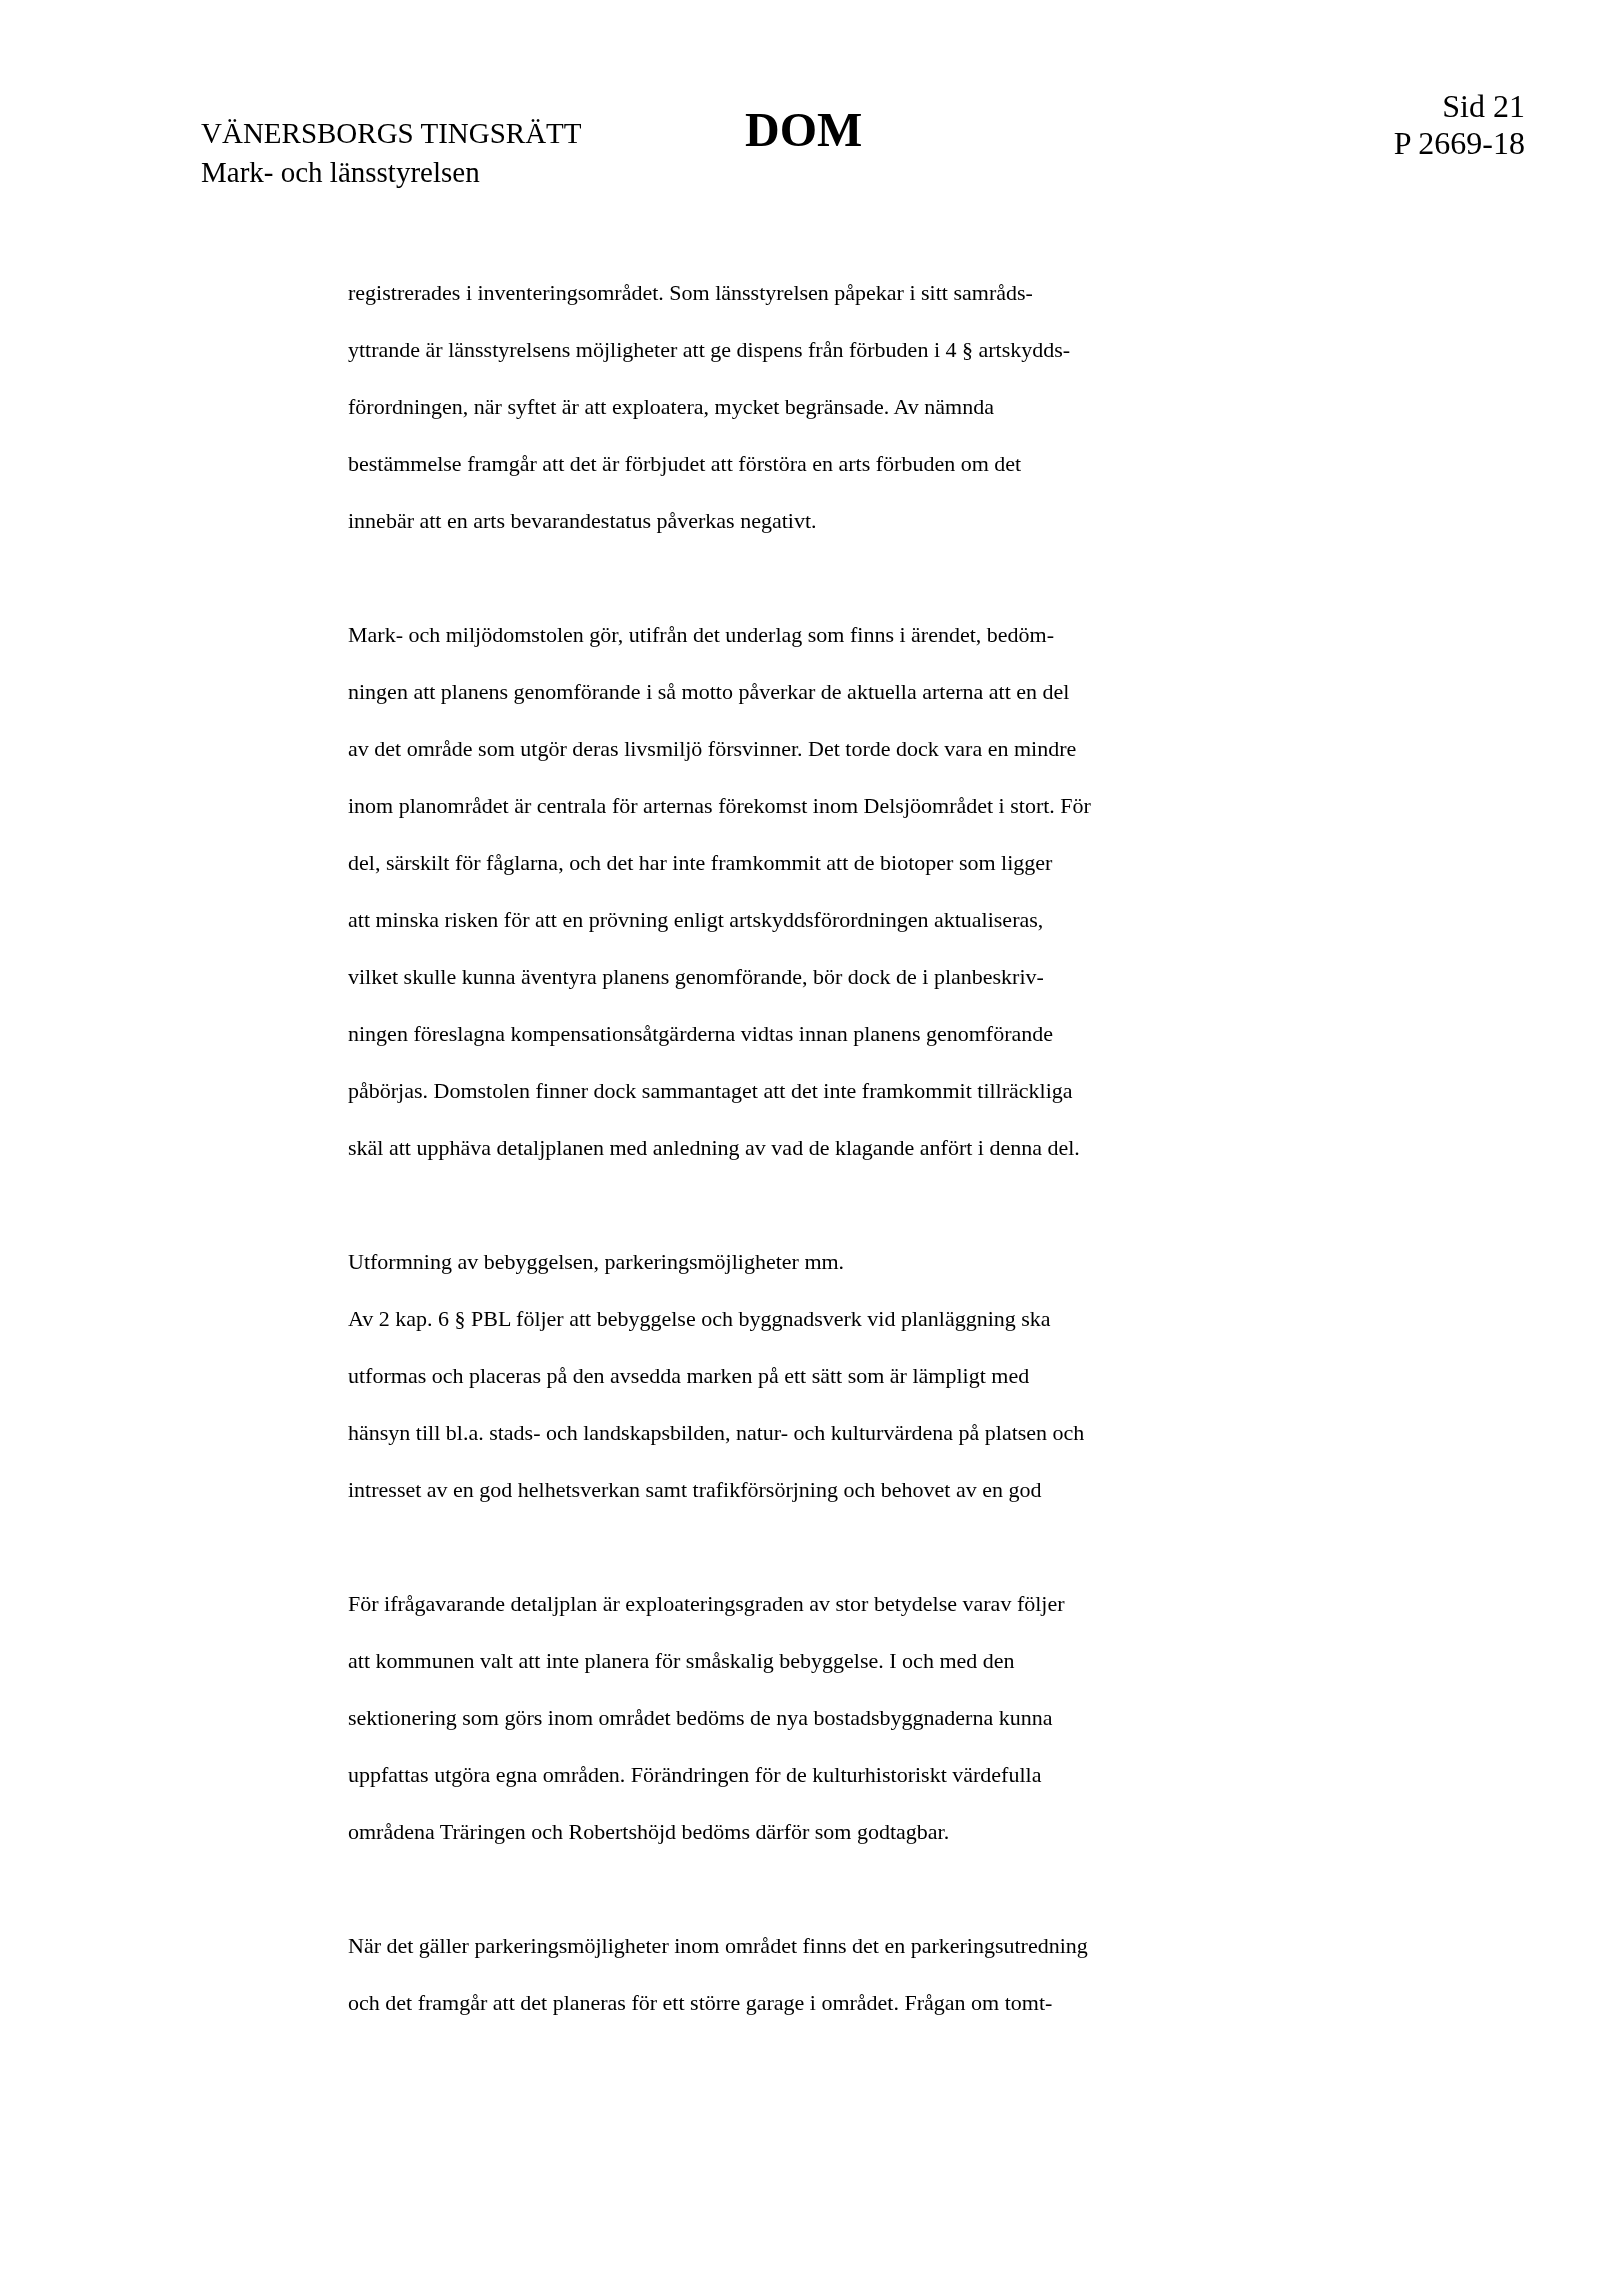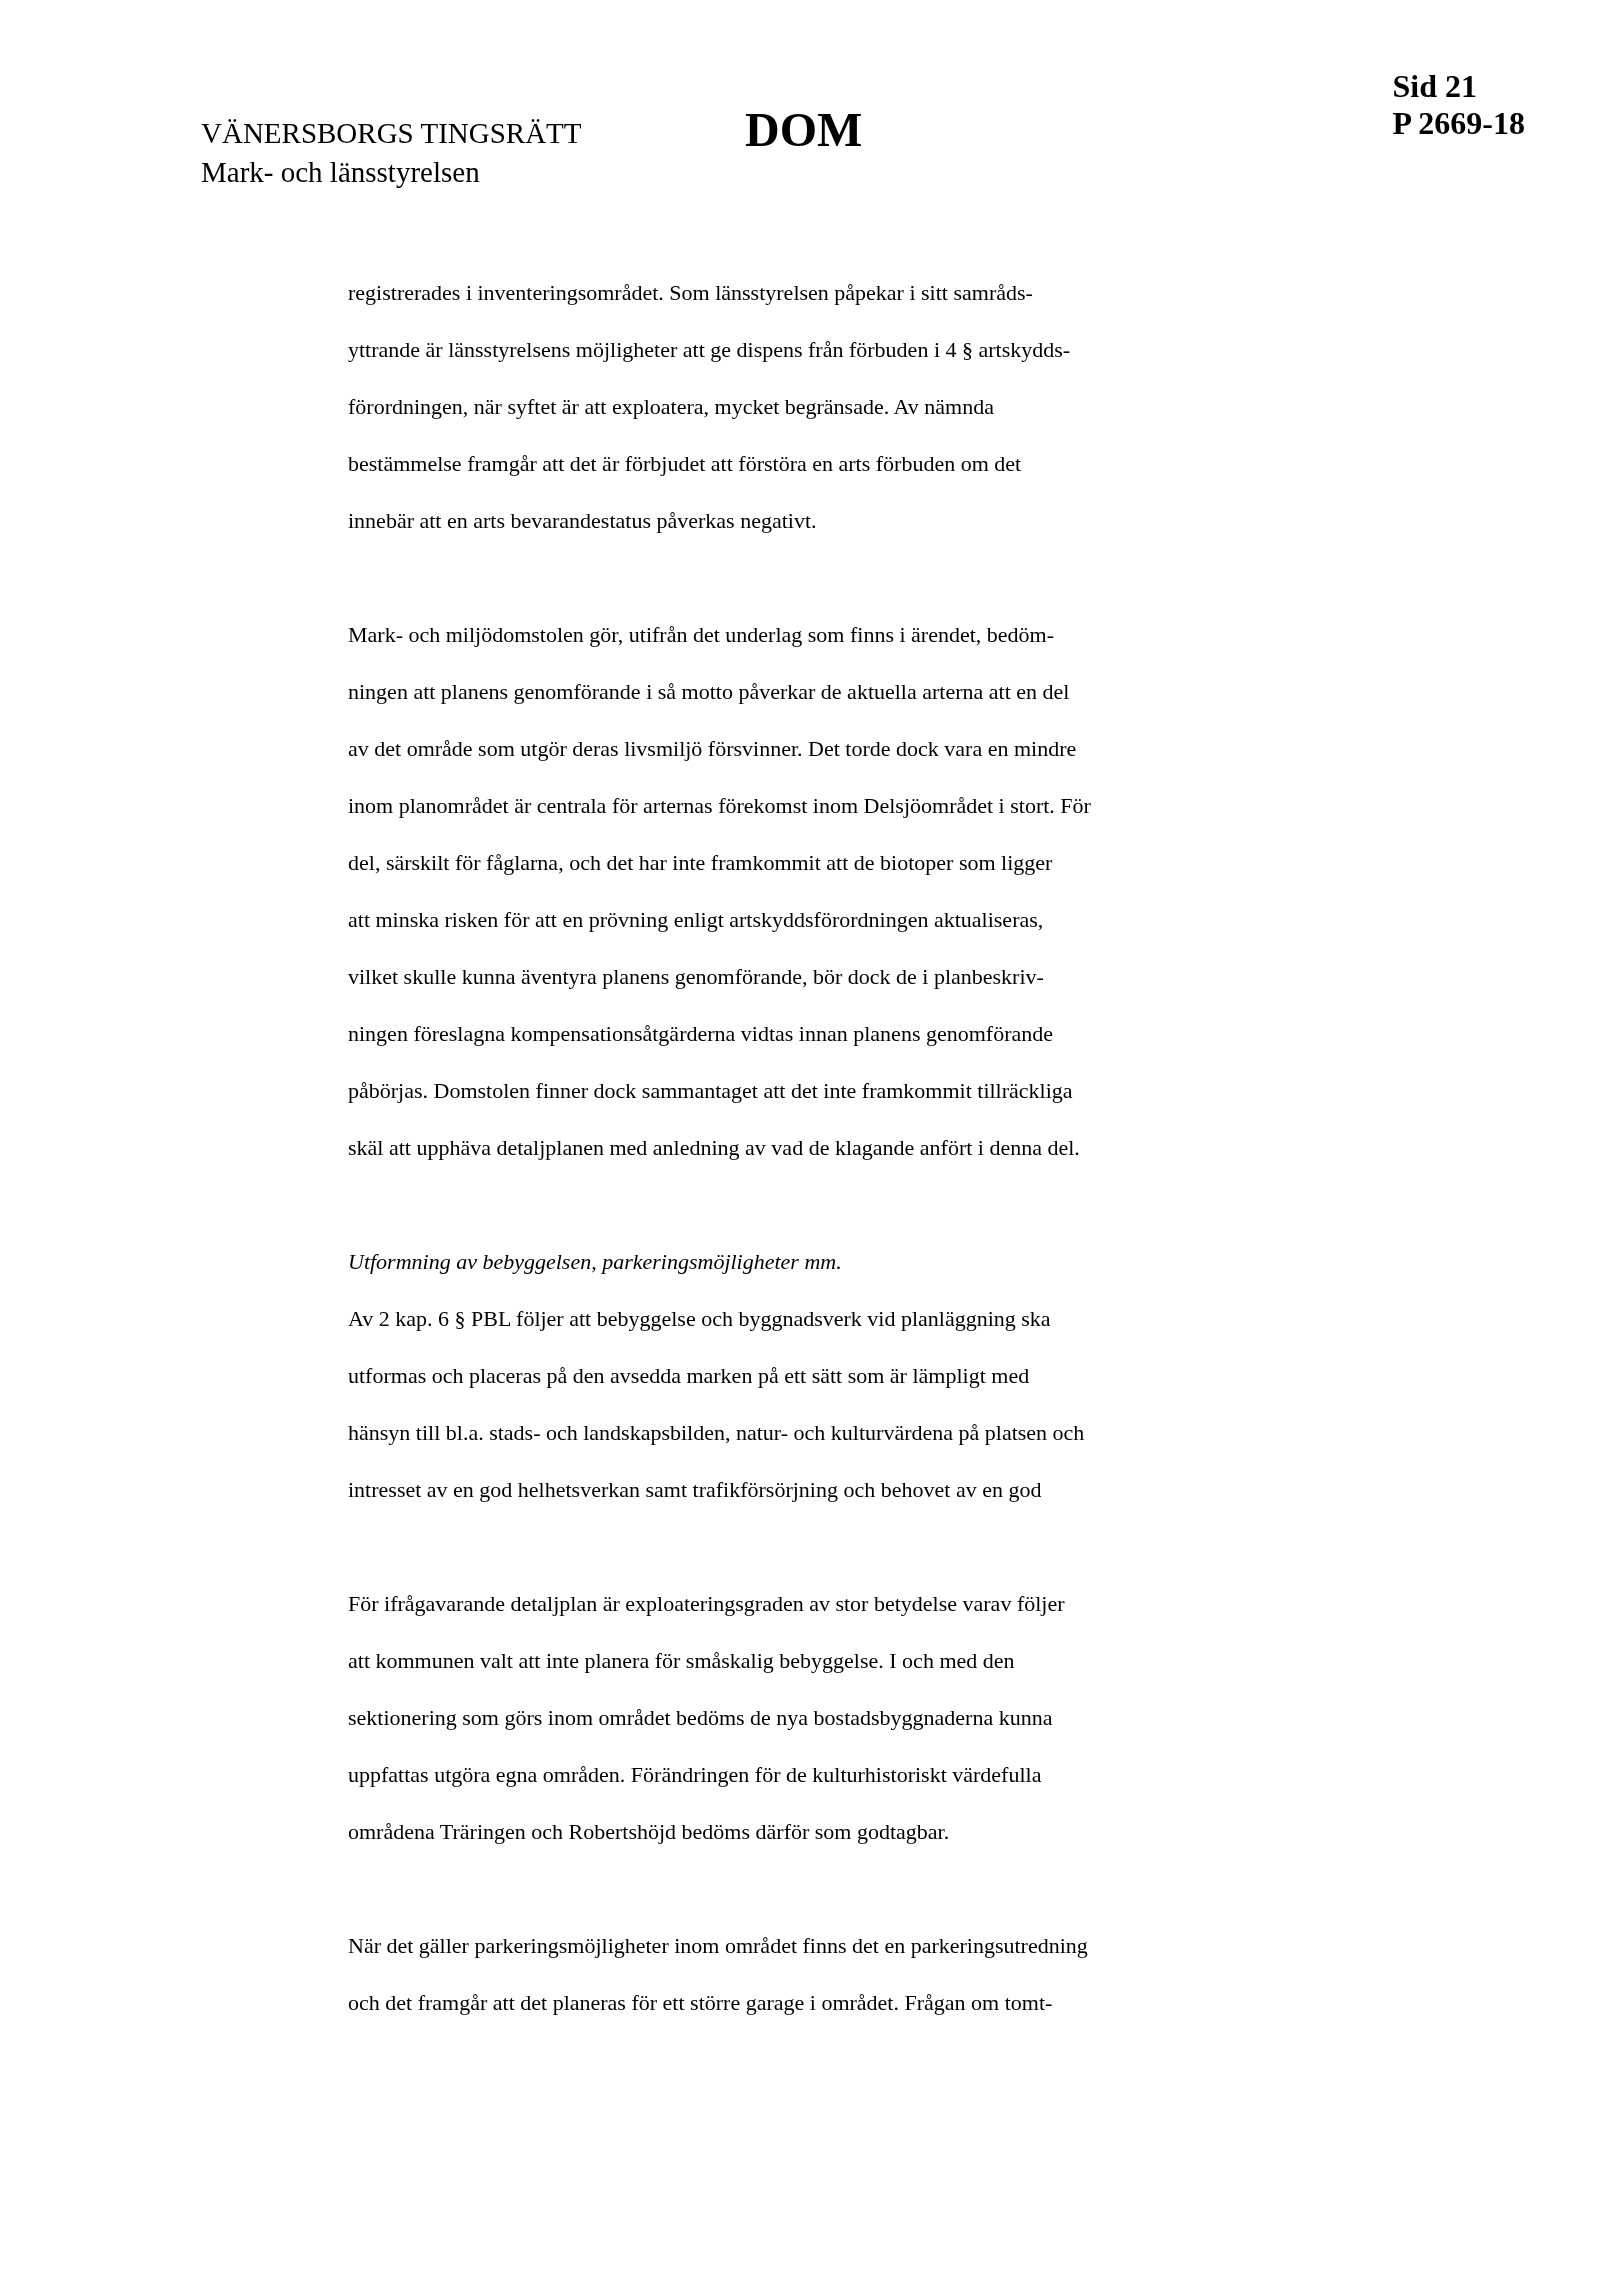--- a/index.html
+++ b/index.html
@@ -31,37 +31,37 @@
     left: 745px;
     top: 110px;
     font-size: 48px;
     font-weight: bold;
     line-height: 39px;
     white-space: nowrap;
   }
   #page-info {
     position: absolute;
     right: 96px;
-    top: 68px;
+    top: 88px;
+    text-align: right;
     font-size: 32px;
     line-height: 37px;
     white-space: nowrap;
-    font-weight: bold;
   }
   
   #body-text {
     position: absolute;
     left: 348px;
     top: 264px;
     width: 1137px;
     font-size: 22px;
     line-height: 57px;
   }
   .para { margin: 0 0 57px 0; }
-  .para.heading { margin-bottom: 0; font-style: italic; }
+  .para.heading { margin-bottom: 0; }
   .line { white-space: nowrap; }
 </style>
 </head>
 <body>
 
 <div id="page">
 
   <div id="court-block">
     <div>VÄNERSBORGS TINGSRÄTT</div>
     <div>Mark- och länsstyrelsen</div>

